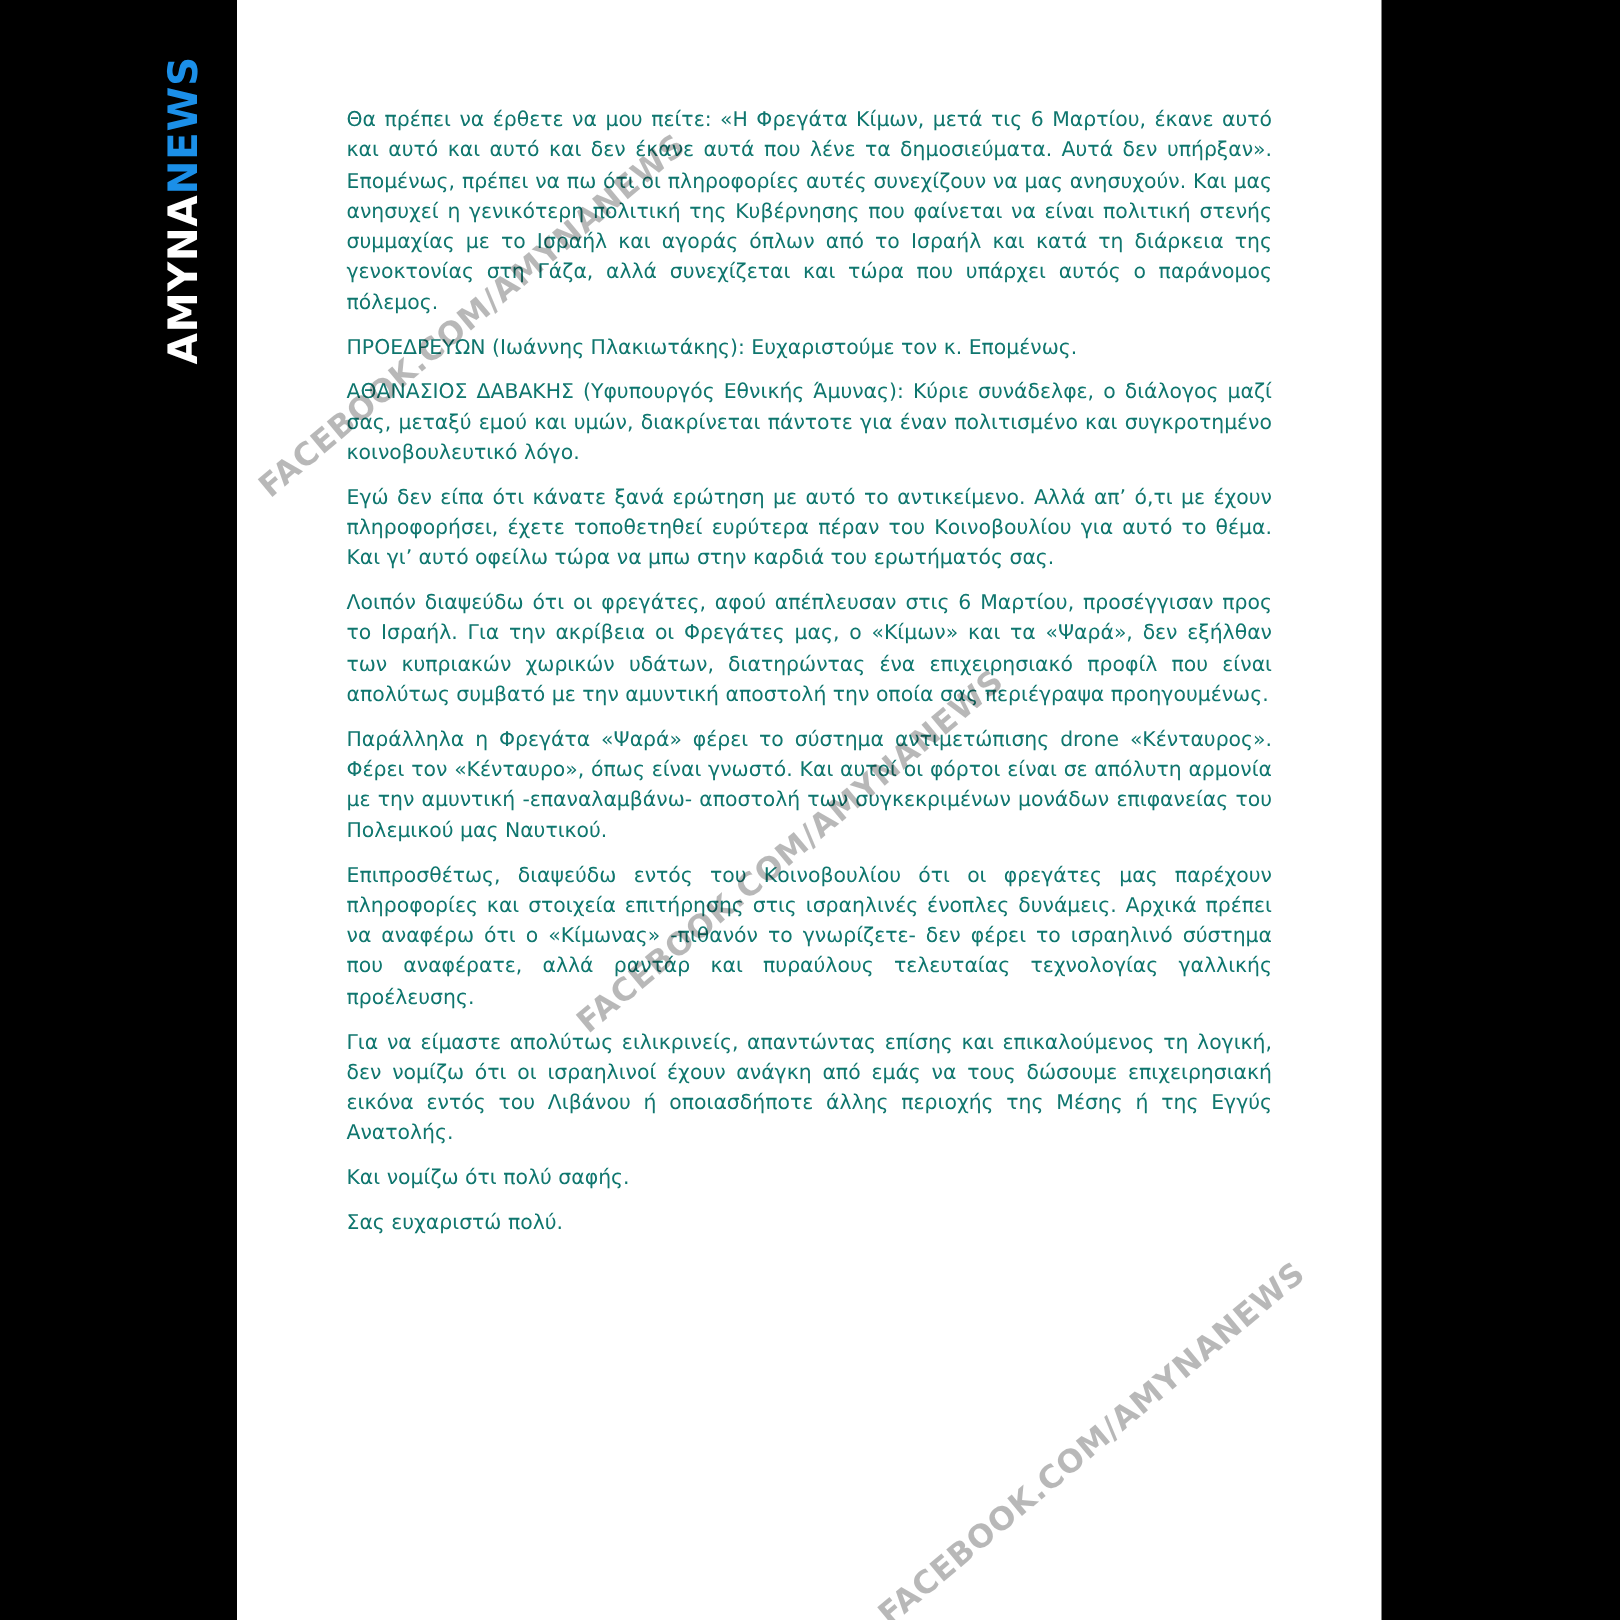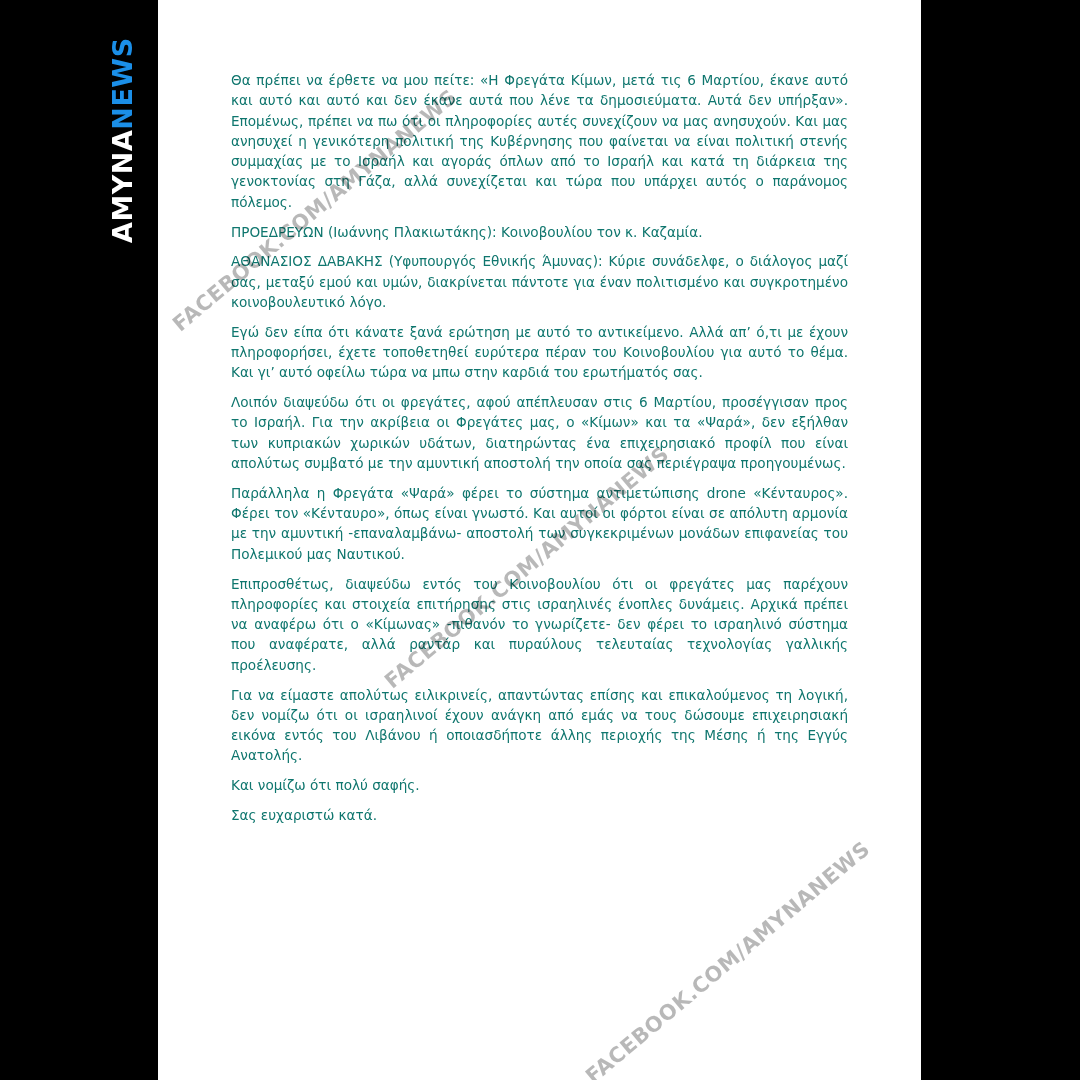--- a/index.html
+++ b/index.html
@@ -17,27 +17,27 @@
 </head>
 <body>
 
 <div class="brand">
   <span class="b1">AMYNA</span><span class="b2">NEWS</span>
 </div>
 
 <div class="page">
   <div class="content">
     <p><span class="speaker"></span><span>Θα πρέπει να έρθετε να μου πείτε: «Η Φρεγάτα Κίμων, μετά τις 6 Μαρτίου, έκανε αυτό και αυτό και αυτό και δεν έκανε αυτά που λένε τα δημοσιεύματα. Αυτά δεν υπήρξαν». Επομένως, πρέπει να πω ότι οι πληροφορίες αυτές συνεχίζουν να μας ανησυχούν. Και μας ανησυχεί η γενικότερη πολιτική της Κυβέρνησης που φαίνεται να είναι πολιτική στενής συμμαχίας με το Ισραήλ και αγοράς όπλων από το Ισραήλ και κατά τη διάρκεια της γενοκτονίας στη Γάζα, αλλά συνεχίζεται και τώρα που υπάρχει αυτός ο παράνομος πόλεμος.</span></p>
-    <p class="tight"><span class="speaker">ΠΡΟΕΔΡΕΥΩΝ (Ιωάννης Πλακιωτάκης):</span><span> Κοινοβουλίου τον κ. Καζαμία.</span></p>
+    <p class="tight"><span class="speaker">ΠΡΟΕΔΡΕΥΩΝ (Ιωάννης Πλακιωτάκης):</span><span> Ευχαριστούμε τον κ. Επομένως.</span></p>
     <p><span class="speaker">ΑΘΑΝΑΣΙΟΣ ΔΑΒΑΚΗΣ (Υφυπουργός Εθνικής Άμυνας):</span><span> Κύριε συνάδελφε, ο διάλογος μαζί σας, μεταξύ εμού και υμών, διακρίνεται πάντοτε για έναν πολιτισμένο και συγκροτημένο κοινοβουλευτικό λόγο.</span></p>
     <p><span class="speaker"></span><span>Εγώ δεν είπα ότι κάνατε ξανά ερώτηση με αυτό το αντικείμενο. Αλλά απ’ ό,τι με έχουν πληροφορήσει, έχετε τοποθετηθεί ευρύτερα πέραν του Κοινοβουλίου για αυτό το θέμα. Και γι’ αυτό οφείλω τώρα να μπω στην καρδιά του ερωτήματός σας.</span></p>
     <p><span class="speaker"></span><span>Λοιπόν διαψεύδω ότι οι φρεγάτες, αφού απέπλευσαν στις 6 Μαρτίου, προσέγγισαν προς το Ισραήλ. Για την ακρίβεια οι Φρεγάτες μας, ο «Κίμων» και τα «Ψαρά», δεν εξήλθαν των κυπριακών χωρικών υδάτων, διατηρώντας ένα επιχειρησιακό προφίλ που είναι απολύτως συμβατό με την αμυντική αποστολή την οποία σας περιέγραψα προηγουμένως.</span></p>
     <p><span class="speaker"></span><span>Παράλληλα η Φρεγάτα «Ψαρά» φέρει το σύστημα αντιμετώπισης drone «Κένταυρος». Φέρει τον «Κένταυρο», όπως είναι γνωστό. Και αυτοί οι φόρτοι είναι σε απόλυτη αρμονία με την αμυντική -επαναλαμβάνω- αποστολή των συγκεκριμένων μονάδων επιφανείας του Πολεμικού μας Ναυτικού.</span></p>
     <p><span class="speaker"></span><span>Επιπροσθέτως, διαψεύδω εντός του Κοινοβουλίου ότι οι φρεγάτες μας παρέχουν πληροφορίες και στοιχεία επιτήρησης στις ισραηλινές ένοπλες δυνάμεις. Αρχικά πρέπει να αναφέρω ότι ο «Κίμωνας» -πιθανόν το γνωρίζετε- δεν φέρει το ισραηλινό σύστημα που αναφέρατε, αλλά ραντάρ και πυραύλους τελευταίας τεχνολογίας γαλλικής προέλευσης.</span></p>
     <p><span class="speaker"></span><span>Για να είμαστε απολύτως ειλικρινείς, απαντώντας επίσης και επικαλούμενος τη λογική, δεν νομίζω ότι οι ισραηλινοί έχουν ανάγκη από εμάς να τους δώσουμε επιχειρησιακή εικόνα εντός του Λιβάνου ή οποιασδήποτε άλλης περιοχής της Μέσης ή της Εγγύς Ανατολής.</span></p>
     <p class="tight"><span class="speaker"></span><span>Και νομίζω ότι πολύ σαφής.</span></p>
-    <p class="tight"><span class="speaker"></span><span>Σας ευχαριστώ κατά.</span></p>
+    <p class="tight"><span class="speaker"></span><span>Σας ευχαριστώ πολύ.</span></p>
   </div>
 
   <div class="wm" style="left:10px; top:318px; transform:rotate(-40deg);">FACEBOOK.COM/AMYNANEWS</div>
   <div class="wm" style="left:222px; top:675px; transform:rotate(-40deg);">FACEBOOK.COM/AMYNANEWS</div>
   <div class="wm" style="left:423px; top:1070px; transform:rotate(-40deg);">FACEBOOK.COM/AMYNANEWS</div>
 </div>
 
 </body></html>

